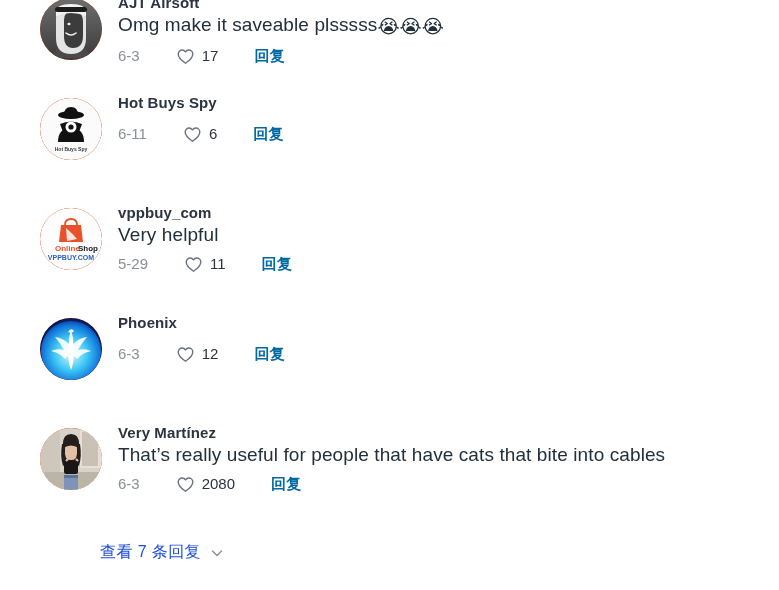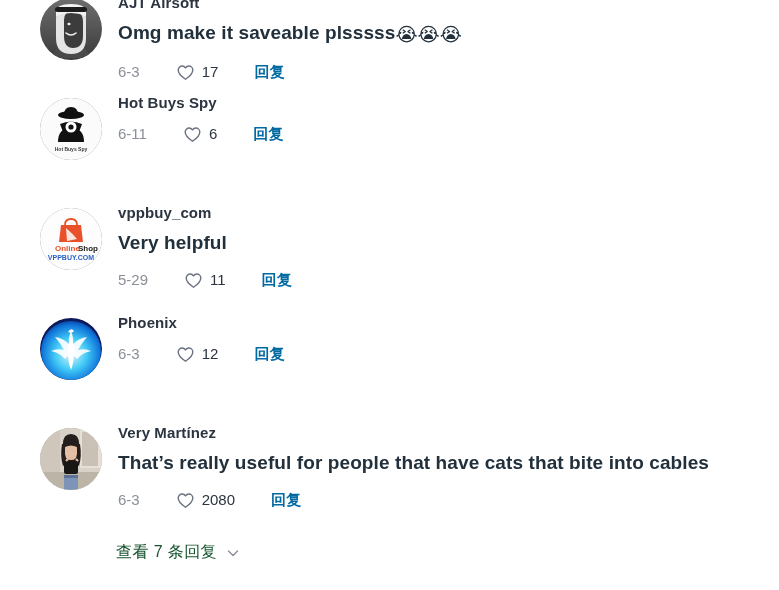--- a/index.html
+++ b/index.html
@@ -29,45 +29,44 @@
     height: 62px;
     margin-right: 16px;
     margin-top: 8px;
   }
   .avatar {
     width: 62px;
     height: 62px;
     border-radius: 50%;
     overflow: hidden;
     position: relative;
-    background: #a3a3a3;
+    background: #c2410c;
   }
   .avatar svg { display: block; width: 62px; height: 62px; }
   .comment-body {
     flex: 1 1 auto;
     min-width: 0;
     padding-top: 2px;
   }
   .username {
     font-size: 15px;
     font-weight: bold;
     color: #2b3440;
     line-height: 22px;
     letter-spacing: .1px;
     margin-bottom: 1px;
     display: inline-block;
     cursor: pointer;
   }
   .comment-text {
     font-size: 19px;
     color: #22303c;
-    line-height: 36px;
+    line-height: 20px;
     letter-spacing: .1px;
     white-space: nowrap;
-    font-weight: bold;
   }
   .mention {
     color: #2c57c6;
     cursor: pointer;
   }
   .emoji {
     font-size: 19px;
     vertical-align: -2px;
     letter-spacing: 0;
   }
@@ -110,24 +109,23 @@
     letter-spacing: .3px;
   }
   .view-replies-row {
     display: flex;
     align-items: center;
     padding-left: 100px;
     margin-top: 12px;
   }
   .view-replies {
     font-size: 16px;
-    color: #14532d;
+    color: #1d4ed8;
     cursor: pointer;
     letter-spacing: .4px;
-    margin-left: 16px;
   }
   .chevron-down {
     display: inline-block;
     width: 16px; height: 16px;
     margin-left: 8px;
   }
   .chevron-down svg { display:block; width:16px; height:16px; }
 </style>
 </head>
 <body>

